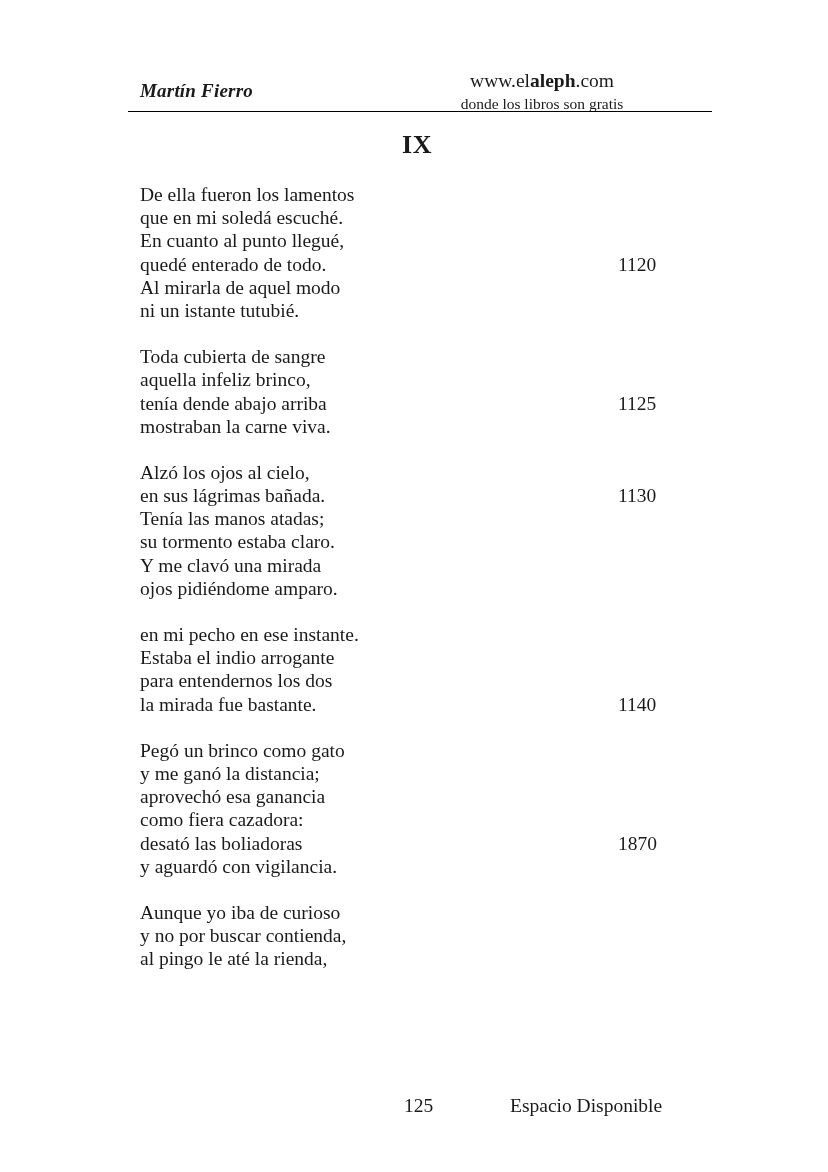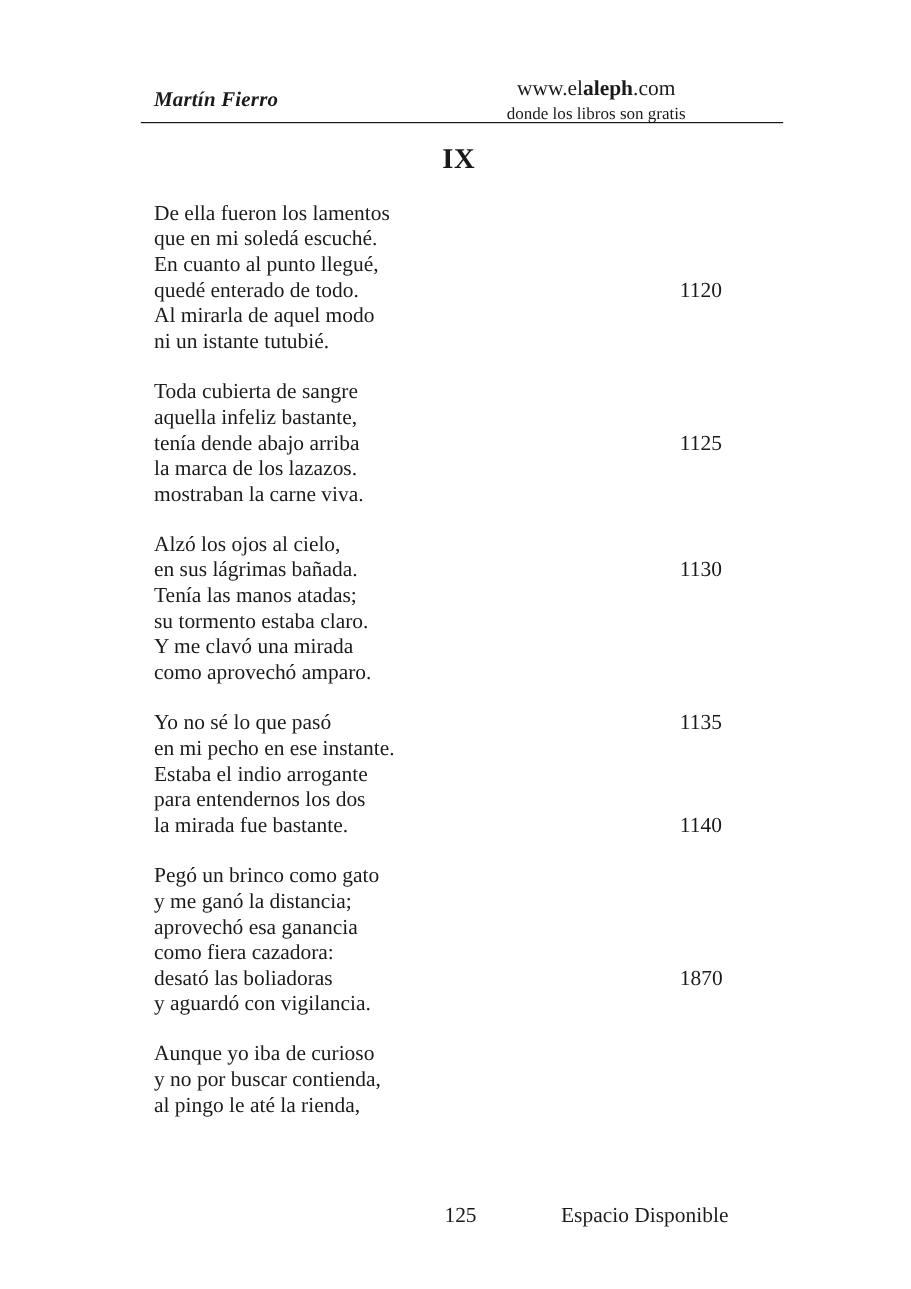--- a/index.html
+++ b/index.html
@@ -160,35 +160,33 @@
       <div class="stanza">
         <div class="verse-row"><span class="verse-text">De ella fueron los lamentos</span></div>
         <div class="verse-row"><span class="verse-text">que en mi soledá escuché.</span></div>
         <div class="verse-row"><span class="verse-text">En cuanto al punto llegué,</span></div>
         <div class="verse-row"><span class="verse-text">quedé enterado de todo.</span><span class="line-number">1120</span></div>
         <div class="verse-row"><span class="verse-text">Al mirarla de aquel modo</span></div>
         <div class="verse-row"><span class="verse-text">ni un istante tutubié.</span></div>
       </div>
       <div class="stanza">
         <div class="verse-row"><span class="verse-text">Toda cubierta de sangre</span></div>
-        <div class="verse-row"><span class="verse-text">aquella infeliz bastante,</span></div>
+        <div class="verse-row"><span class="verse-text">aquella infeliz brinco,</span></div>
         <div class="verse-row"><span class="verse-text">tenía dende abajo arriba</span><span class="line-number">1125</span></div>
-        <div class="verse-row"><span class="verse-text">la marca de los lazazos.</span></div>
         <div class="verse-row"><span class="verse-text">mostraban la carne viva.</span></div>
       </div>
       <div class="stanza">
         <div class="verse-row"><span class="verse-text">Alzó los ojos al cielo,</span></div>
         <div class="verse-row"><span class="verse-text">en sus lágrimas bañada.</span><span class="line-number">1130</span></div>
         <div class="verse-row"><span class="verse-text">Tenía las manos atadas;</span></div>
         <div class="verse-row"><span class="verse-text">su tormento estaba claro.</span></div>
         <div class="verse-row"><span class="verse-text">Y me clavó una mirada</span></div>
-        <div class="verse-row"><span class="verse-text">como aprovechó amparo.</span></div>
-      </div>
-      <div class="stanza">
-        <div class="verse-row"><span class="verse-text">Yo no sé lo que pasó</span><span class="line-number">1135</span></div>
+        <div class="verse-row"><span class="verse-text">ojos pidiéndome amparo.</span></div>
+      </div>
+      <div class="stanza">
         <div class="verse-row"><span class="verse-text">en mi pecho en ese instante.</span></div>
         <div class="verse-row"><span class="verse-text">Estaba el indio arrogante</span></div>
         <div class="verse-row"><span class="verse-text">para entendernos los dos</span></div>
         <div class="verse-row"><span class="verse-text">la mirada fue bastante.</span><span class="line-number">1140</span></div>
       </div>
       <div class="stanza">
         <div class="verse-row"><span class="verse-text">Pegó un brinco como gato</span></div>
         <div class="verse-row"><span class="verse-text">y me ganó la distancia;</span></div>
         <div class="verse-row"><span class="verse-text">aprovechó esa ganancia</span></div>
         <div class="verse-row"><span class="verse-text">como fiera cazadora:</span></div>

